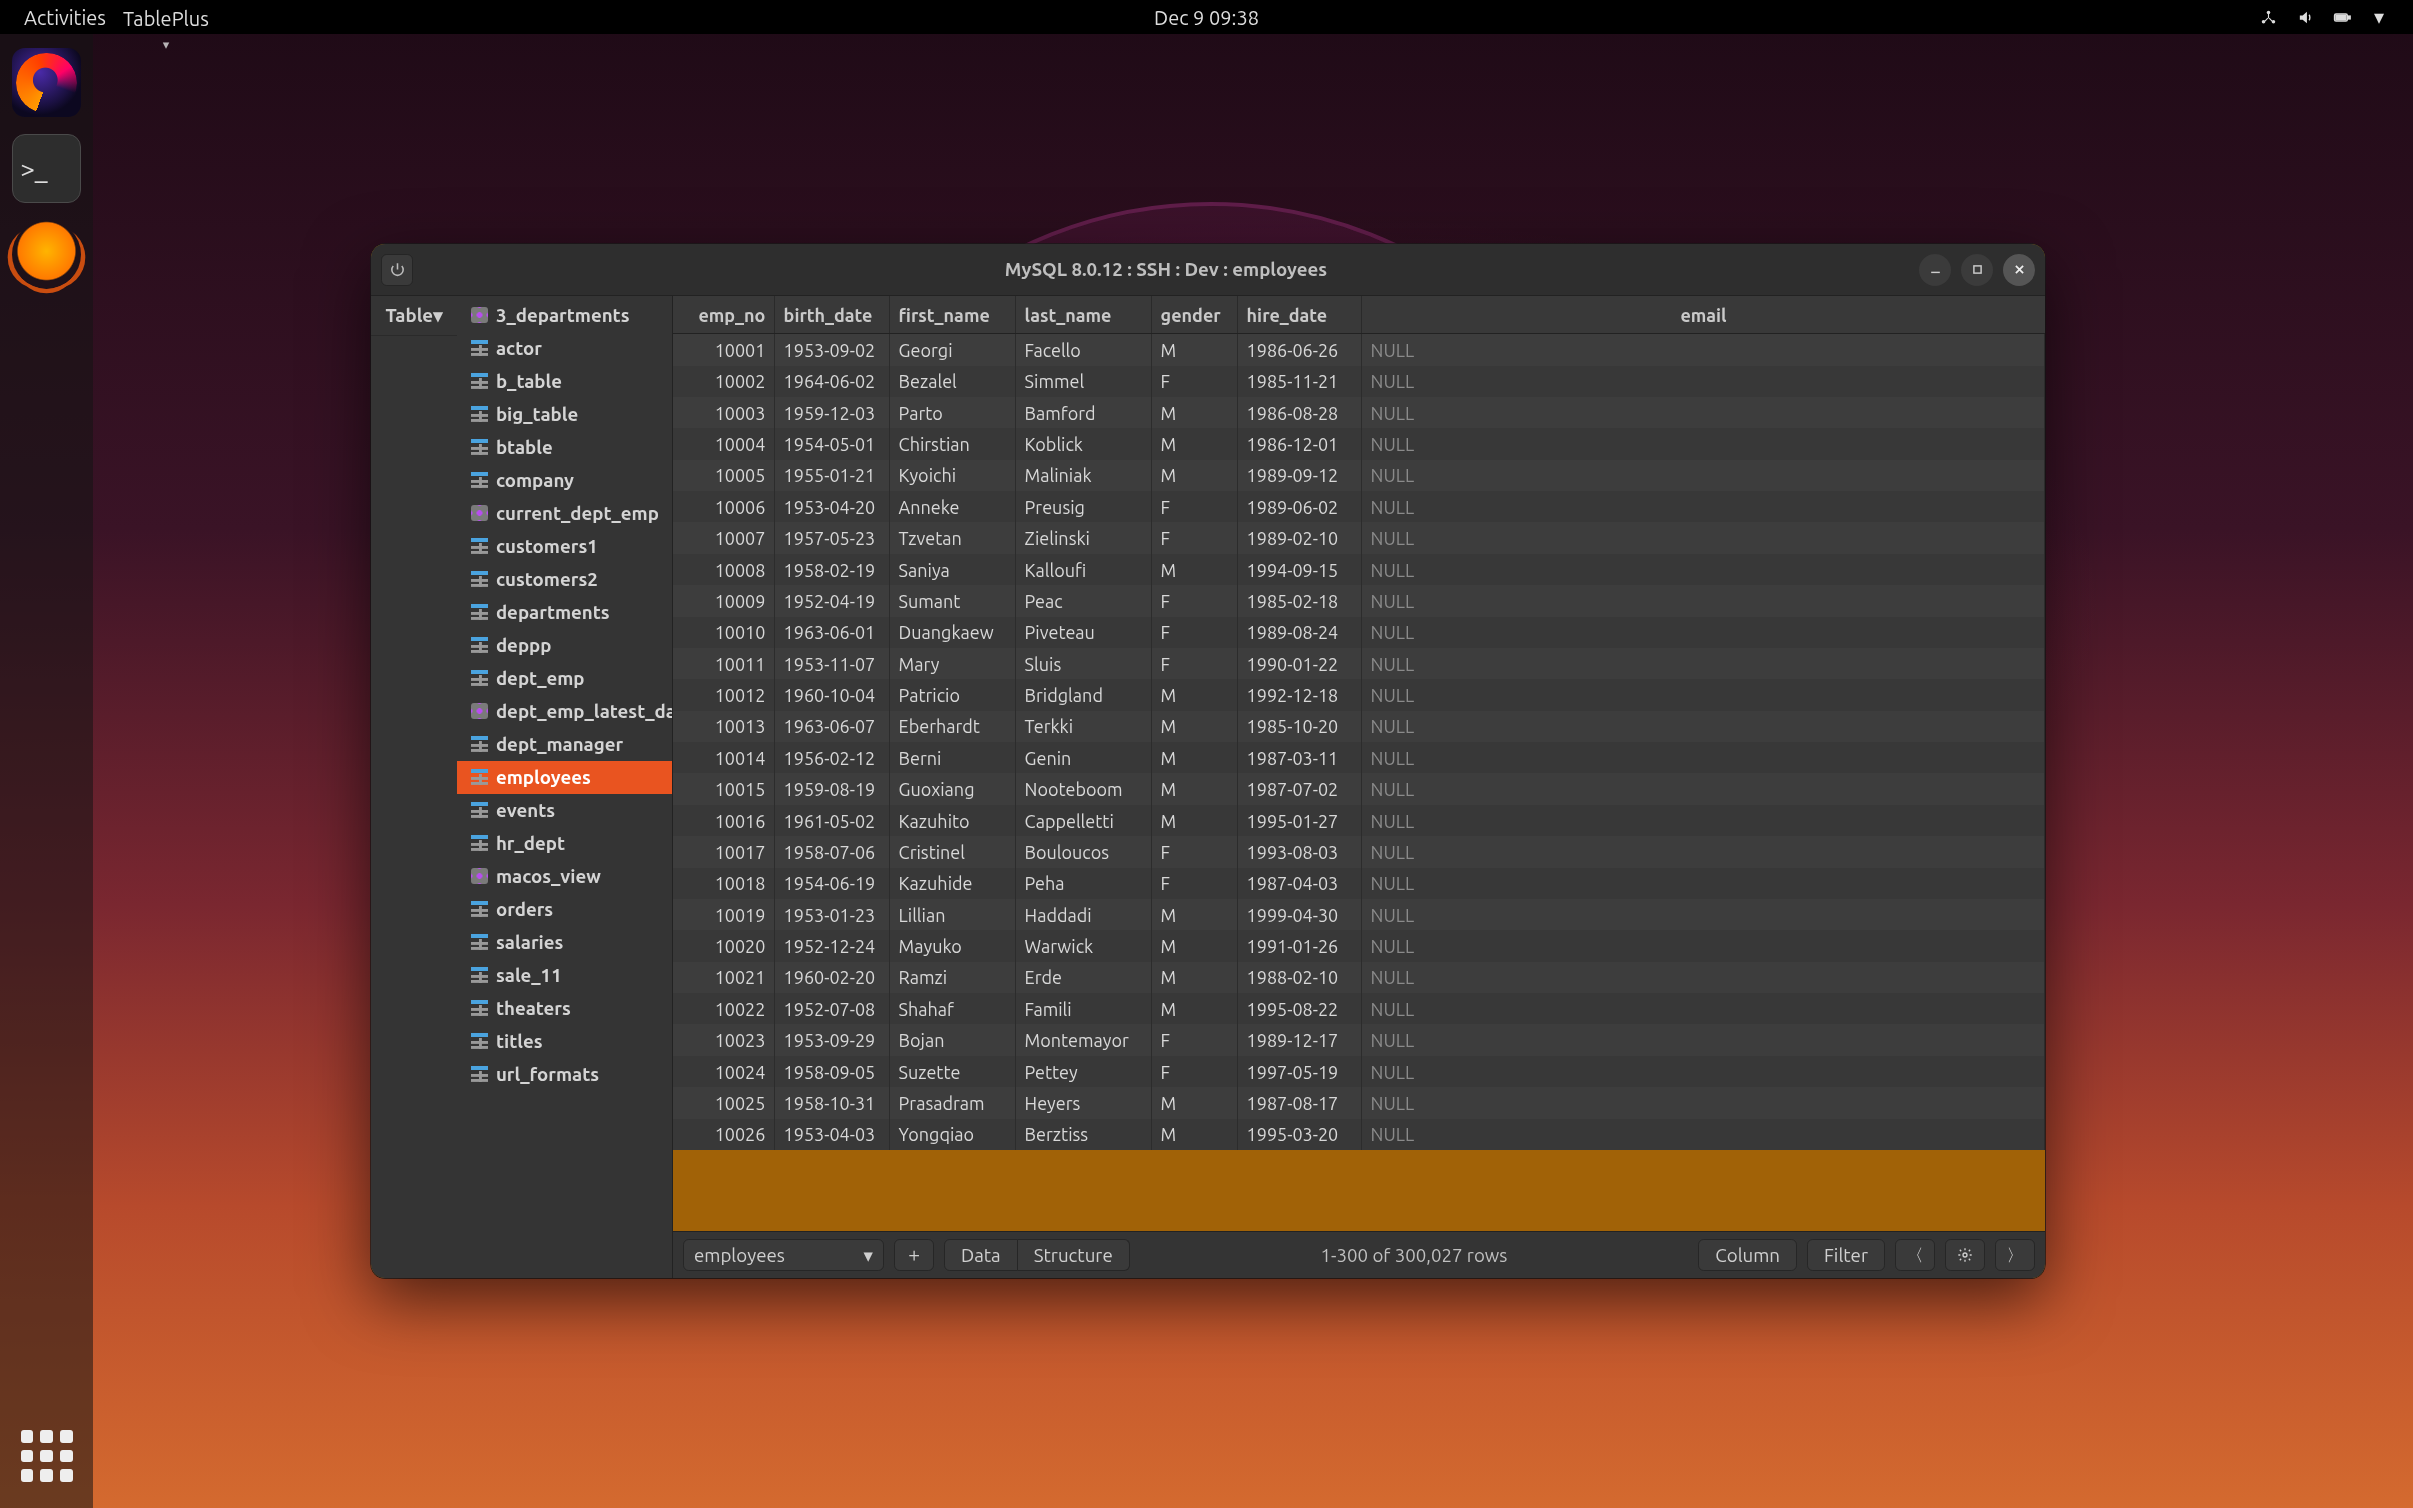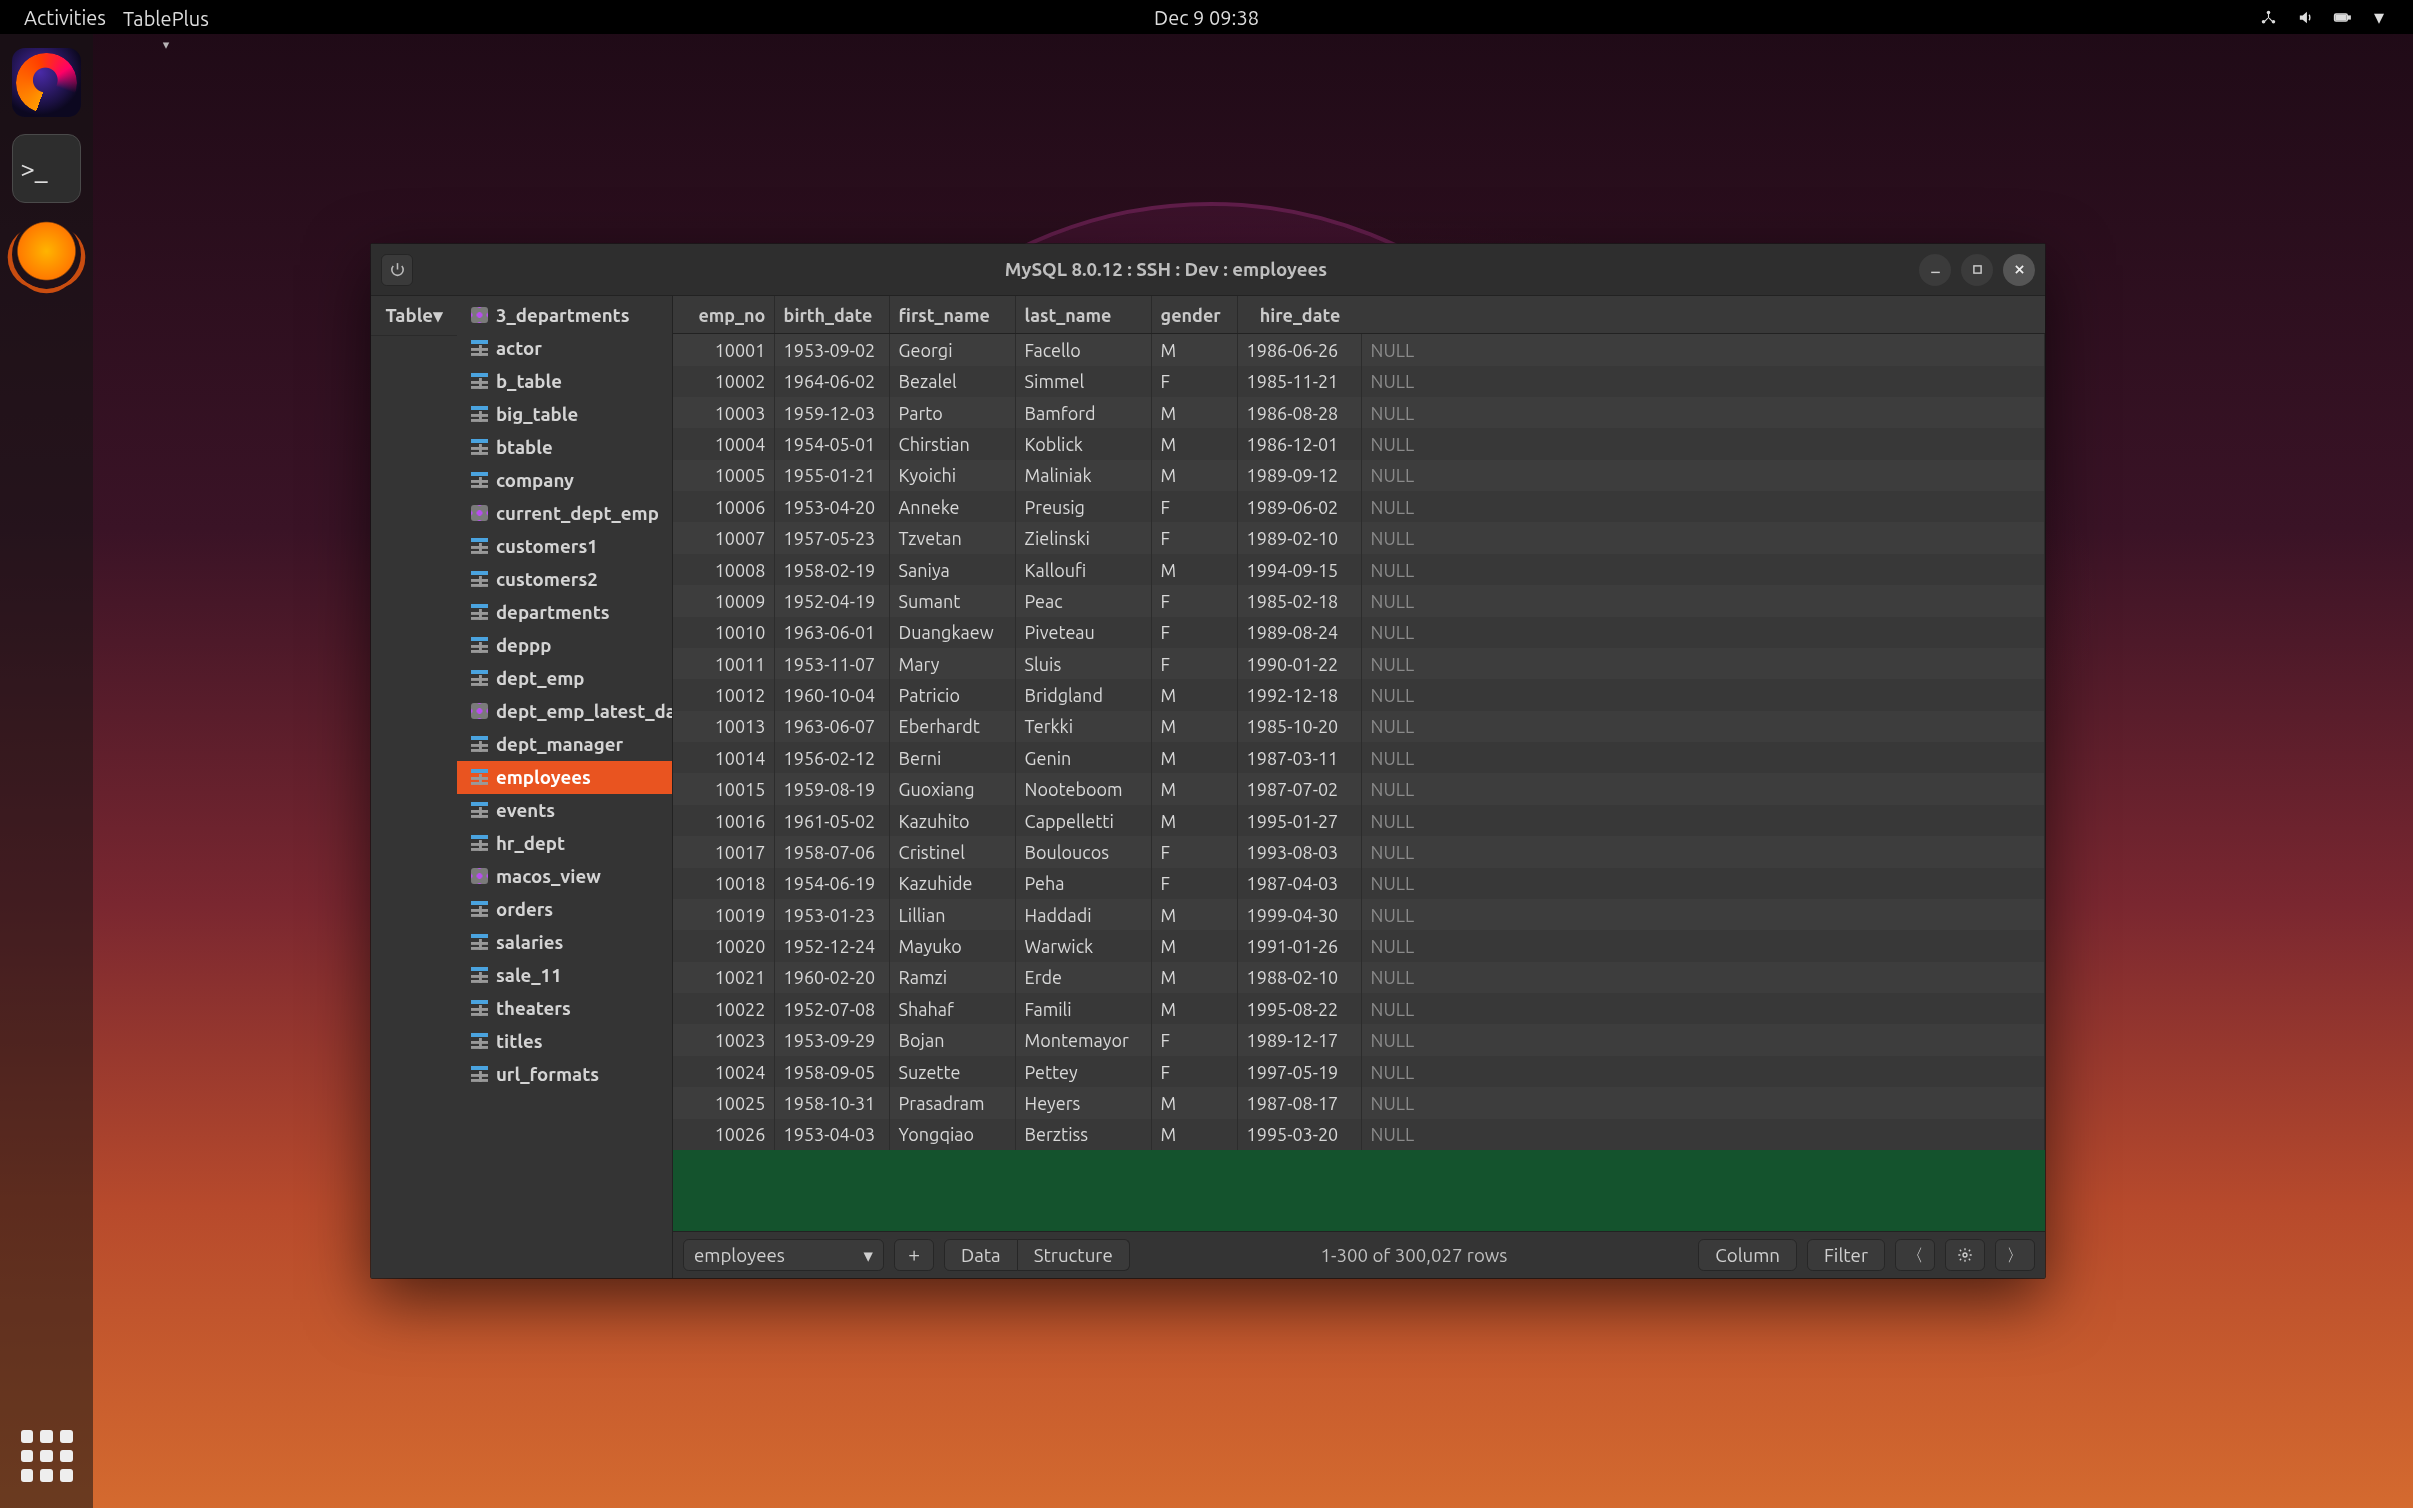--- a/index.html
+++ b/index.html
@@ -105,22 +105,22 @@
   }
   .dock .apps-grid span { background:#eee; border-radius:2.9px;}
 
   
   .window {
     position: absolute;
     width: 1674px;
     height: 1034px;
     left: 371px;
     top: 244px;
-    background: #14532d;
-    border-radius: 1px;
+    background: #a16207;
+    border-radius: 14px;
     box-shadow: 0 21.5px 65px rgba(0,0,0,.6), 0 0 0 0.7px #1e1e1e;
     display:flex;
     flex-direction:column;
     overflow:hidden;
     font-size: 18.7px;
     z-index:20;
   }
   .titlebar {
     height: 52px;
     background: #2e2e2e;
@@ -454,20 +454,21 @@
     </div>
 
     <div class="grid-wrap">
       <div class="grid-header" id="grid-header">
           <div>emp_no</div>
           <div>birth_date</div>
           <div>first_name</div>
           <div>last_name</div>
           <div>gender</div>
           <div>hire_date</div>
+          <div>email</div>
         </div>
       <div class="grid-rows" id="grid-rows">
           <div class="grid-row">
             <div>10001</div>
             <div>1953-09-02</div>
             <div>Georgi</div>
             <div>Facello</div>
             <div>M</div>
             <div>1986-06-26</div>
             <div class="null">NULL</div>

